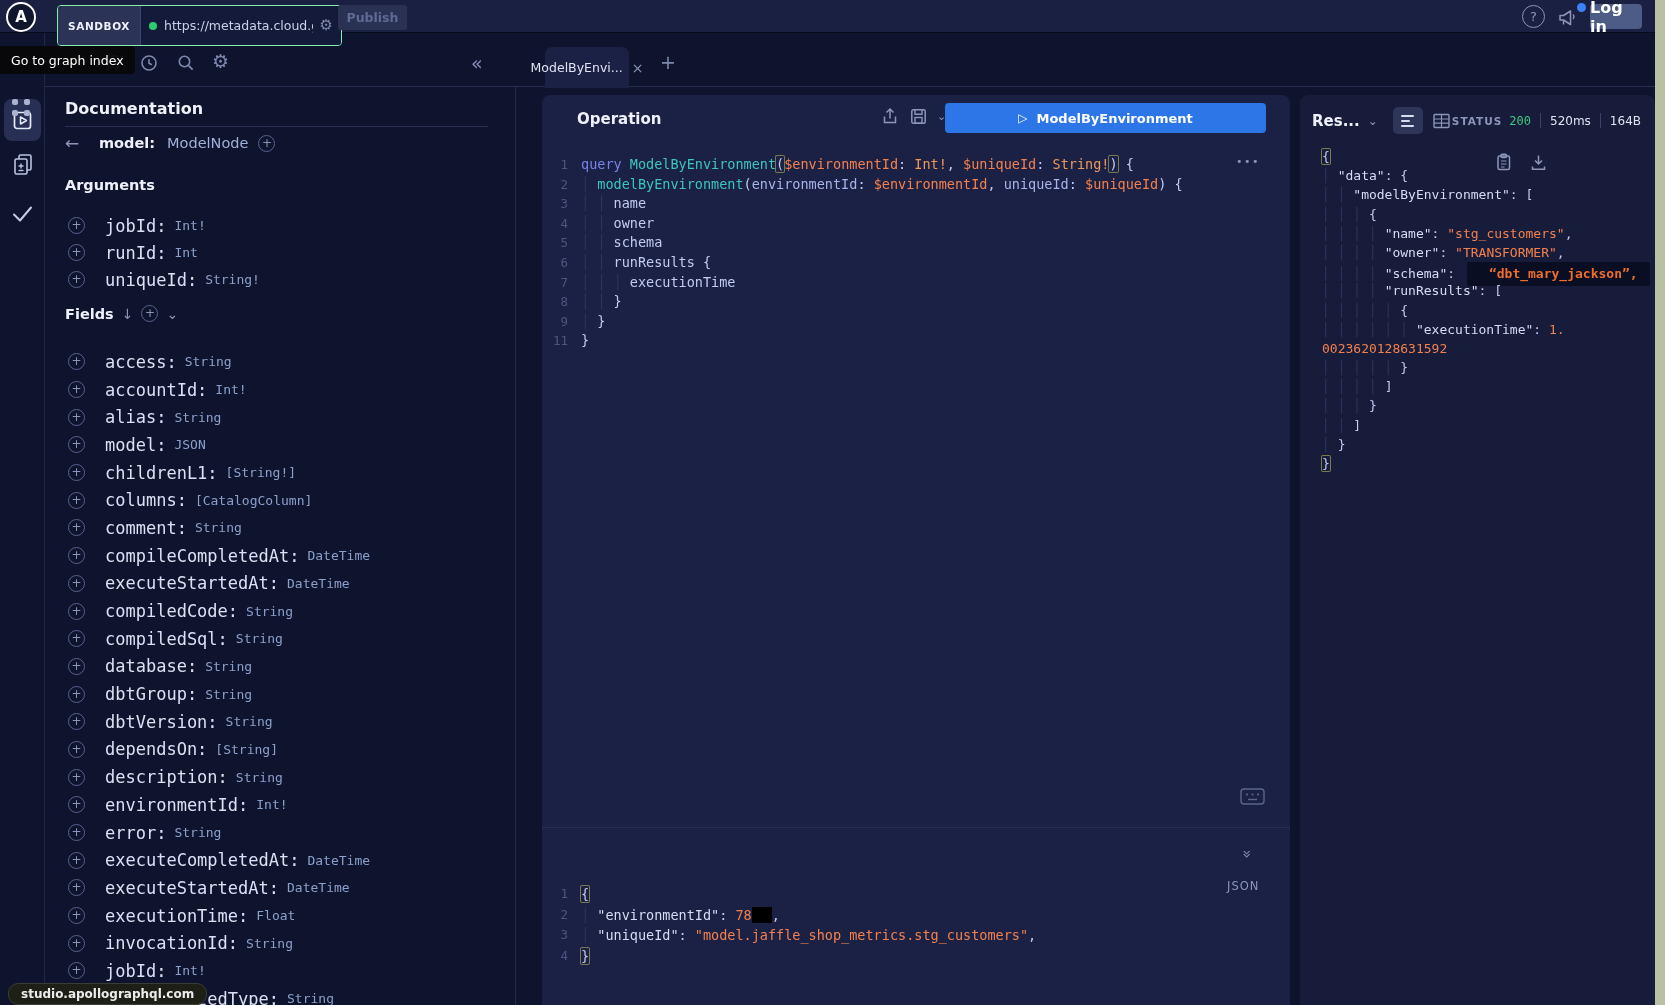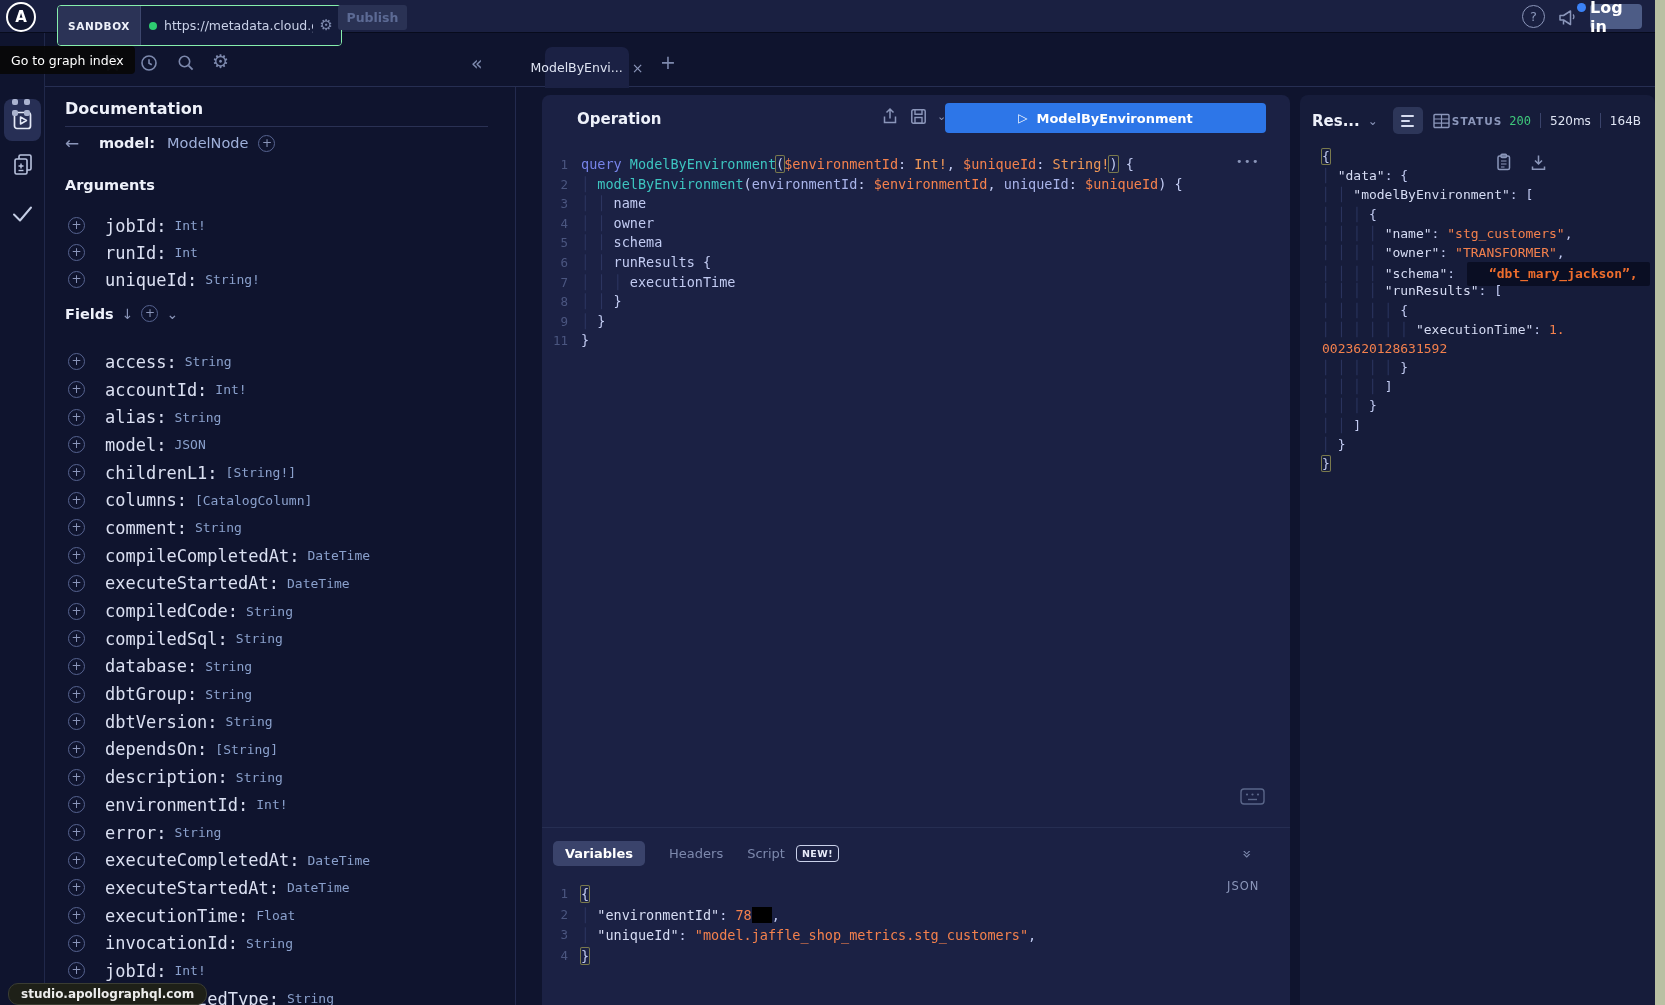--- a/index.html
+++ b/index.html
@@ -406,26 +406,20 @@
     <svg width="25" height="17" viewBox="0 0 25 17">
         <rect x="1" y="1" width="23" height="15" rx="3" fill="none" stroke="#5a6689" stroke-width="1.4"></rect>
         <circle cx="7" cy="6.5" r="1.1" fill="#5a6689"></circle>
         <circle cx="12.5" cy="6.5" r="1.1" fill="#5a6689"></circle>
         <circle cx="18" cy="6.5" r="1.1" fill="#5a6689"></circle>
         <path d="M8 11.5h9" stroke="#5a6689" stroke-width="1.4"></path>
       </svg>
   </span>
 
   <div class="vars-divider"></div>
-  <div class="vars-tabs">
-    <span class="vtab-active">Variables</span>
-    <span class="vtab">Headers</span>
-    <span class="vtab">Script</span>
-    <span class="new-badge">NEW!</span>
-  </div>
   <span class="dbl-chevron">»</span>
   <span class="json-label">JSON</span>
   <div class="vars-editor mono">
       <div class="cl"><span class="ln">1</span><span class="lc"><span class="t-match">{</span></span></div>
       <div class="cl"><span class="ln">2</span><span class="lc"><span class="t-g">│ </span><span class="t-key">"environmentId"</span><span class="t-pun">: </span><span class="t-num">78</span><span class="t-redact"></span><span class="t-pun">,</span></span></div>
       <div class="cl"><span class="ln">3</span><span class="lc"><span class="t-g">│ </span><span class="t-key">"uniqueId"</span><span class="t-pun">: </span><span class="t-str">"model.jaffle_shop_metrics.stg_customers"</span><span class="t-pun">,</span></span></div>
       <div class="cl"><span class="ln">4</span><span class="lc"><span class="t-match">}</span></span></div>
     </div>
 </div>
 

